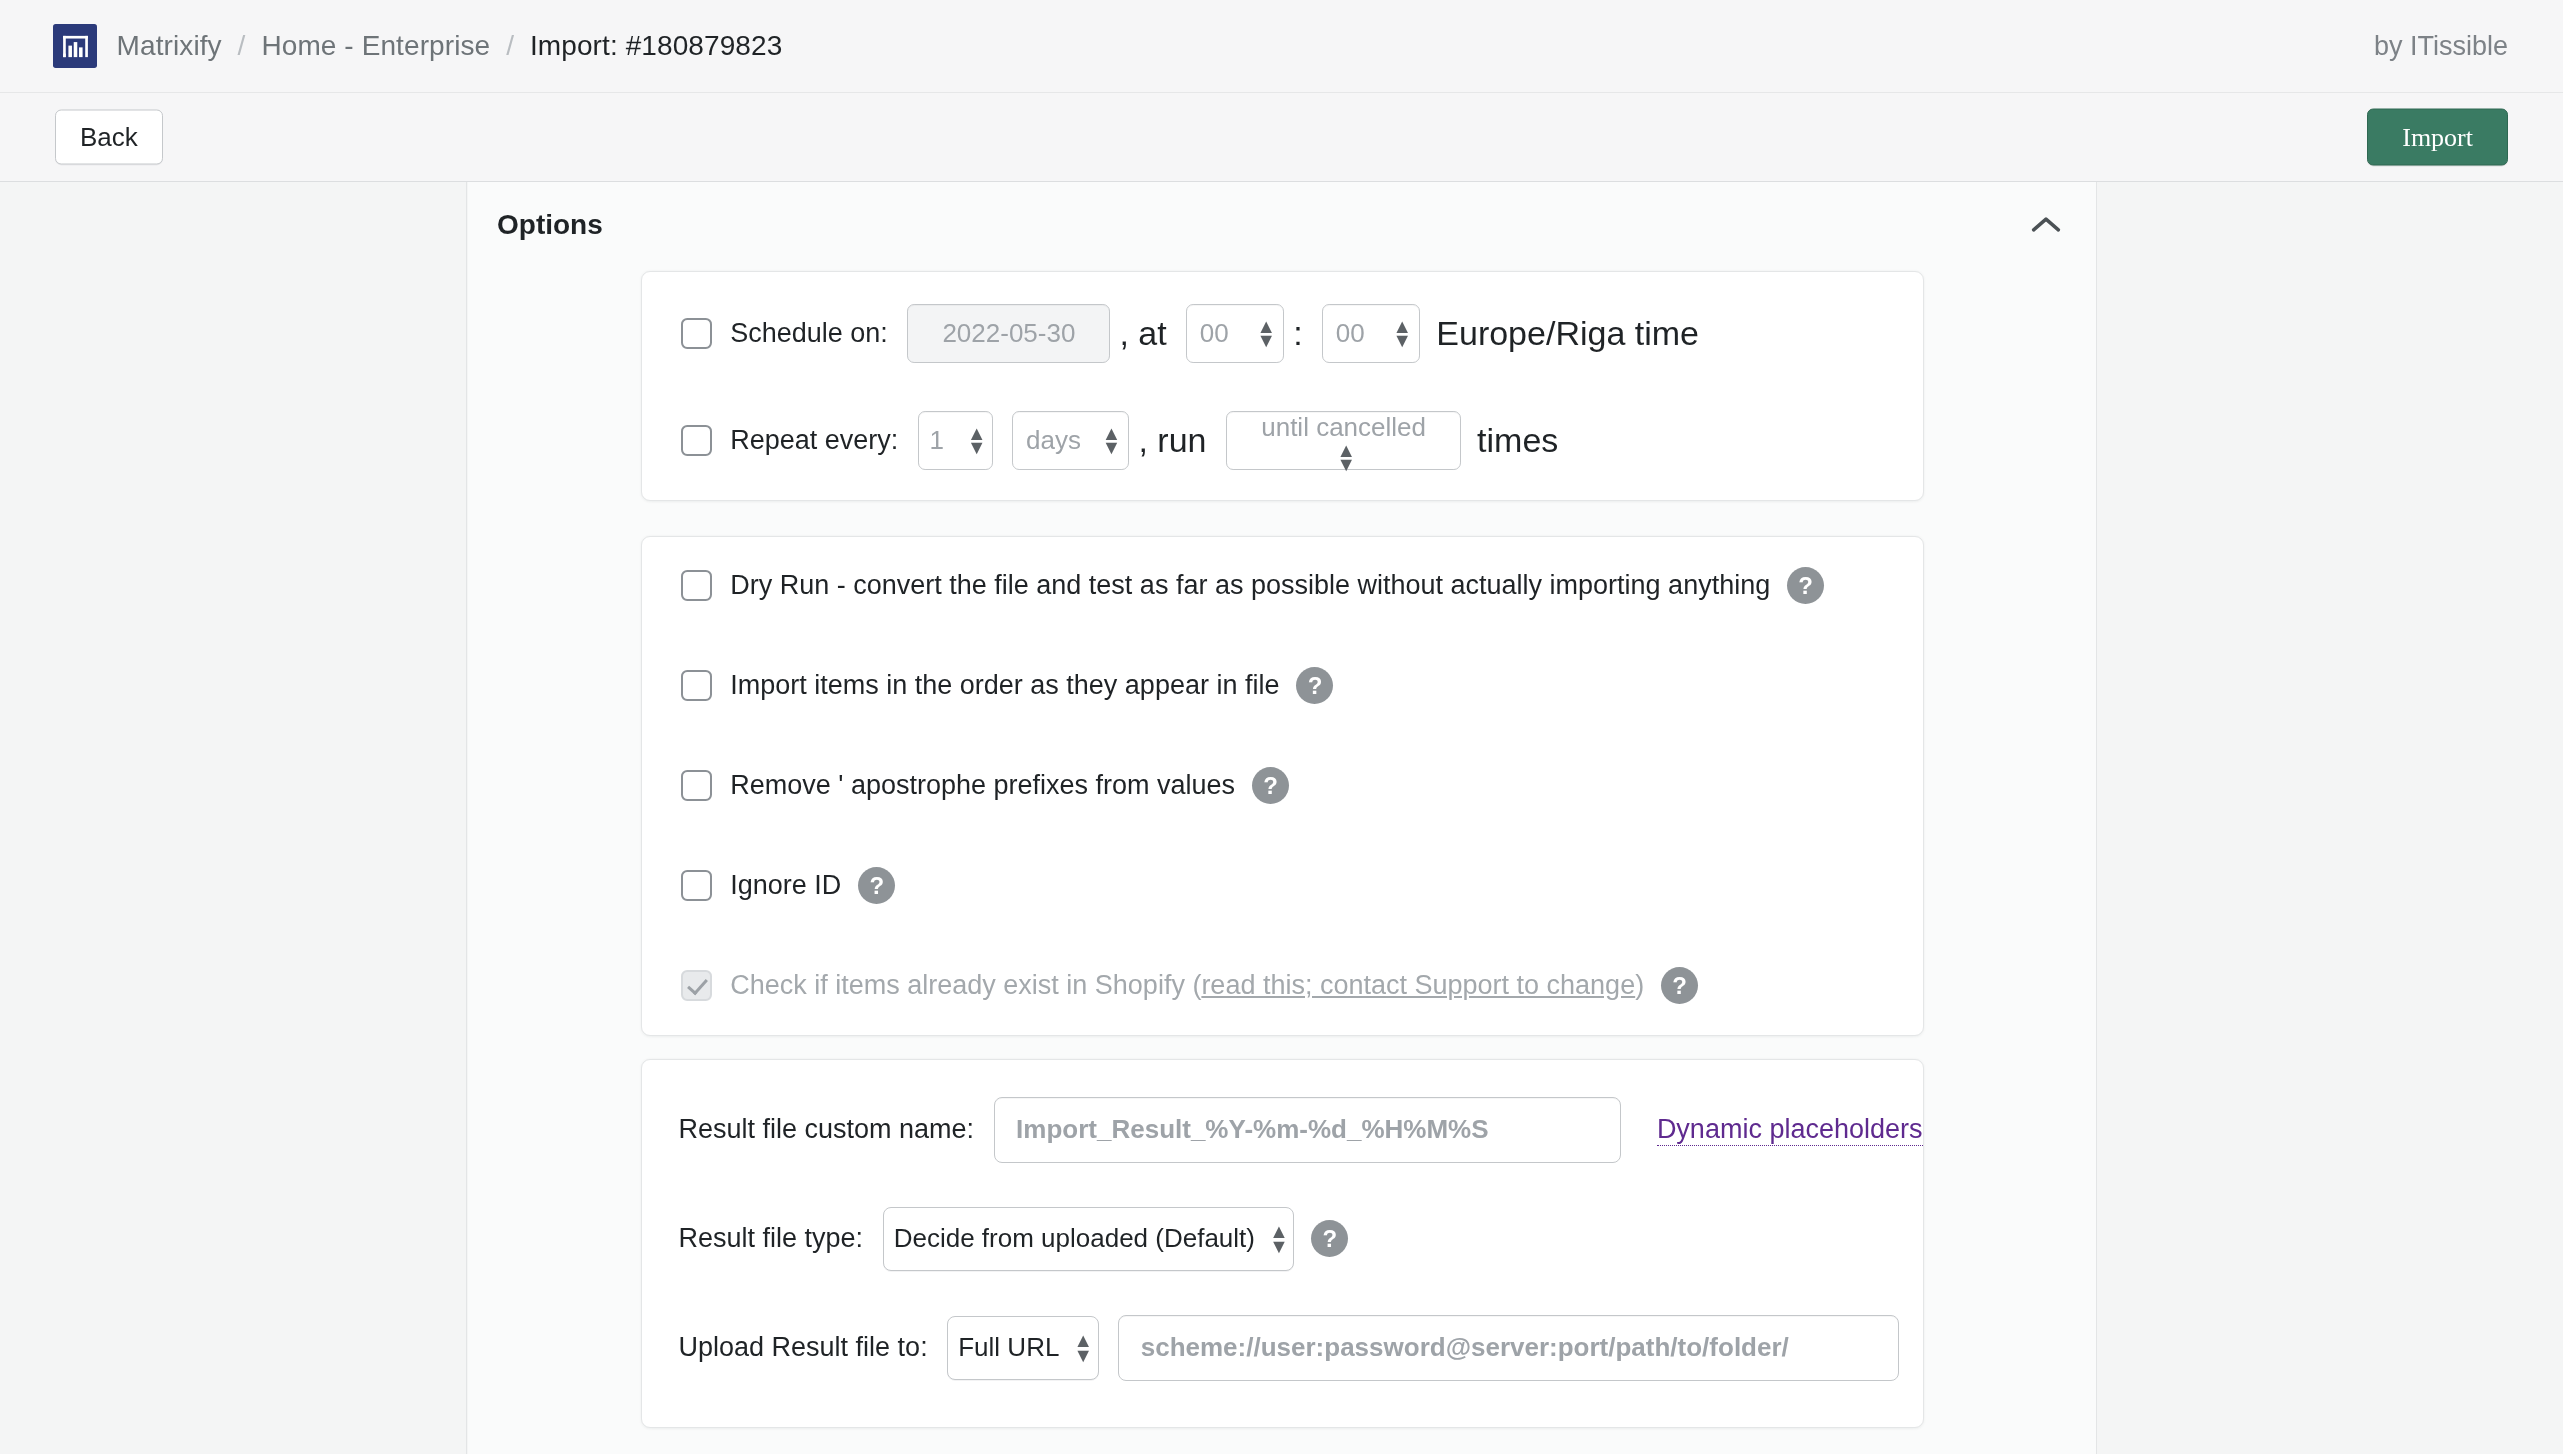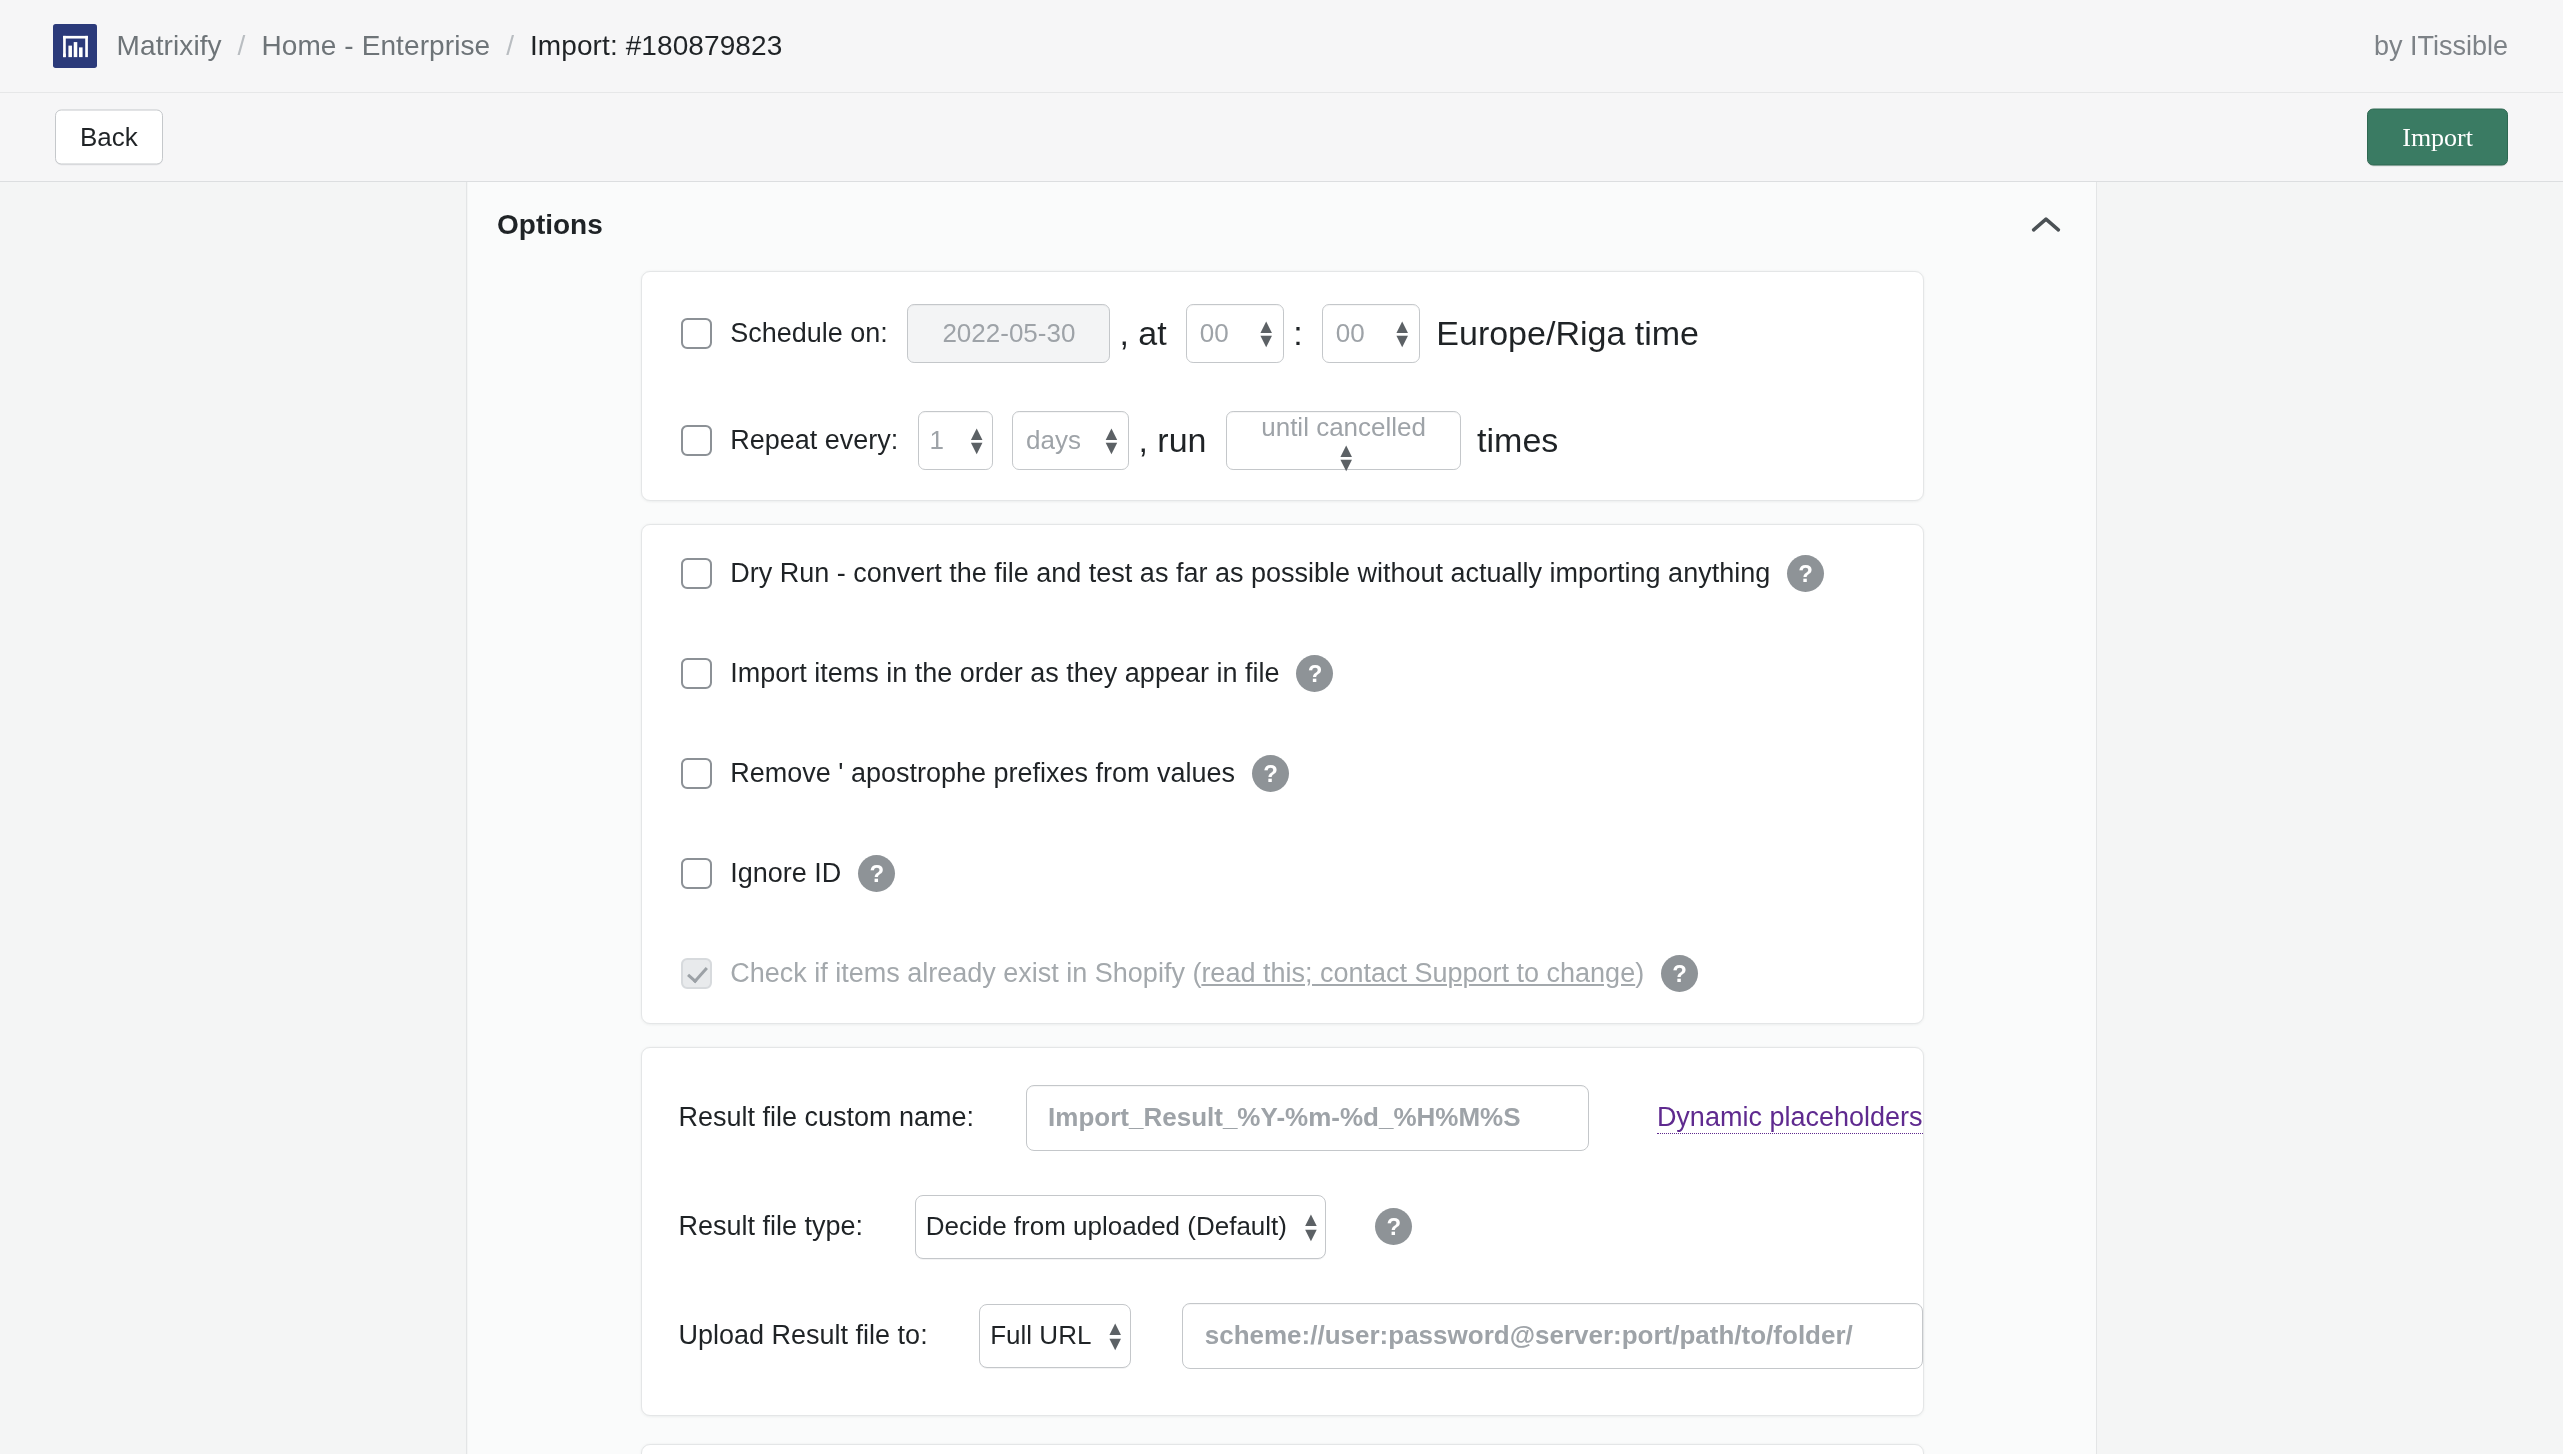--- a/index.html
+++ b/index.html
@@ -121,21 +121,21 @@
   
   .card {
     margin: 0 auto;
     width: 1283px;
     background: #ffffff;
     border: 0.9px solid #e4e6e7;
     border-radius: 9px;
     box-shadow: 0 0.9px 2.7px rgba(22,29,37,0.06);
   }
   .card.sched { margin-top: 3.6px; padding: 32px 0 30px 0; }
-  .card.opts  { margin-top: 23px; padding: 23px 0 23px 0; }
+  .card.opts  { margin-top: 35px; padding: 23px 0 23px 0; }
   .card.res   { margin-top: 23px; padding: 37px 0 46px 0; }
   .card.peek  { margin-top: 28.5px; height: 53px; padding: 0; }
 
   .row {
     display: flex; align-items: center;
     padding-left: 39px;
     min-height: 52px;
   }
   .row + .row { margin-top: 48px; }
 
@@ -220,21 +220,20 @@
     margin-left: 17px;
     flex: none;
     cursor: pointer;
     font-family: "Liberation Sans", sans-serif;
   }
 
   
   .rrow {
     display: flex; align-items: center;
     padding-left: 37px;
-    gap: 32px;
   }
   .rrow + .rrow { margin-top: 44px; }
   .rlabel {
     font-size: 27px; color: #1f2326;
     white-space: nowrap;
   }
   .txtinput {
     border: 0.9px solid #c4c7ca;
     border-radius: 8px;
     background: #ffffff;

